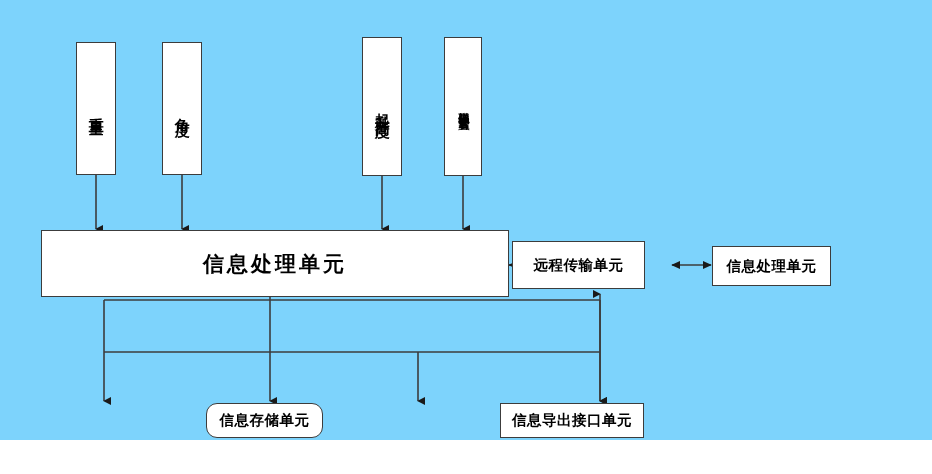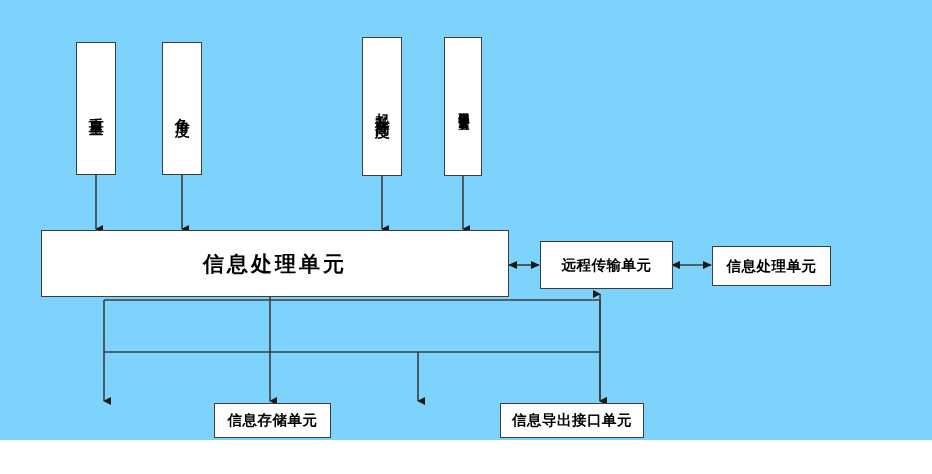--- a/index.html
+++ b/index.html
@@ -129,30 +129,30 @@
   </div>
 
   <div class="node vert tight" style="left:444px; top:37px; width:38px; height:139px;">
     <span>联锁保护安全装置</span>
   </div>
 
   <div class="node center-unit" style="left:41px; top:230px; width:468px; height:67px;">
     <span>信息处理单元</span>
   </div>
 
-  <div class="node side-unit" style="left:540px; top:241px; width:133px; height:48px;">
+  <div class="node side-unit" style="left:512px; top:241px; width:133px; height:48px;">
     <span>远程传输单元</span>
   </div>
 
   <div class="node side-unit" style="left:712px; top:246px; width:119px; height:40px;">
     <span>信息处理单元</span>
   </div>
 
 
-  <div class="node bottom-unit" style="left:214px; top:403px; width:117px; height:35px;">
+  <div class="node bottom-unit" style="left:206px; top:403px; width:117px; height:35px;border-radius:11px;">
     <span>信息存储单元</span>
   </div>
 
 
   <div class="node bottom-unit" style="left:500px; top:403px; width:144px; height:35px;">
     <span>信息导出接口单元</span>
   </div>
 
 </div>
 

